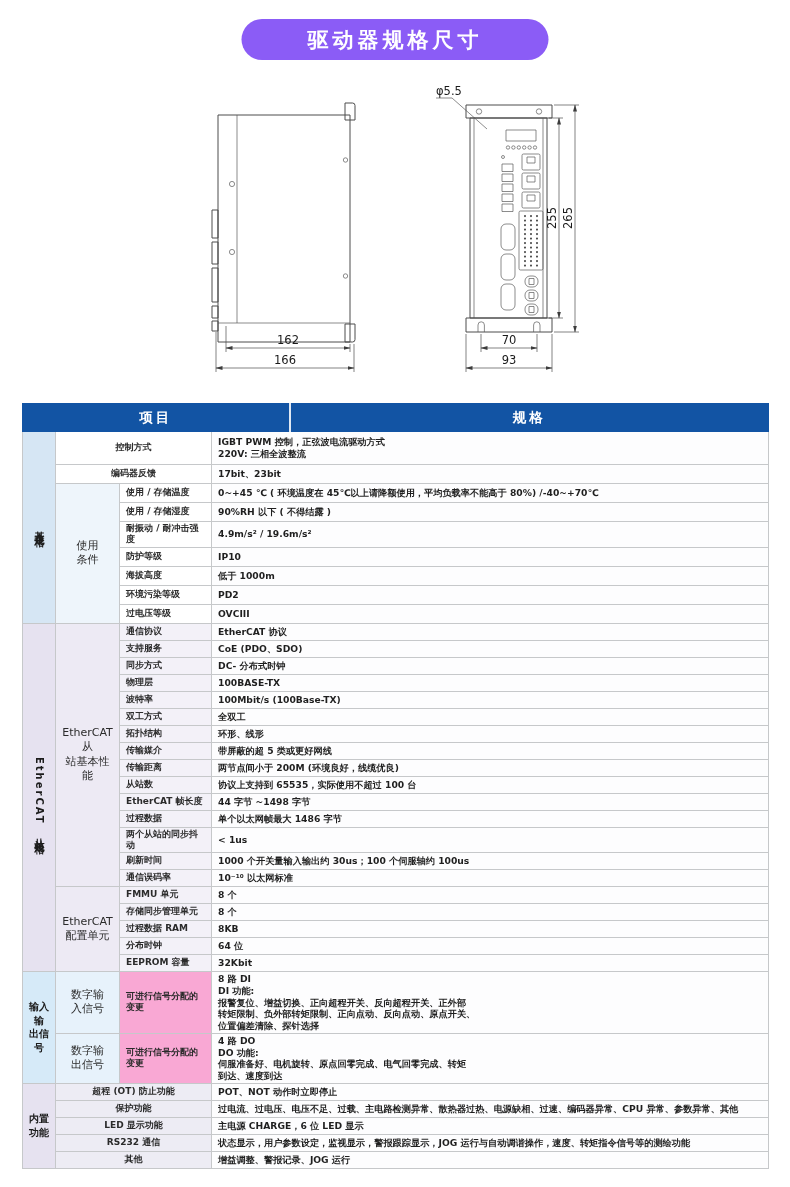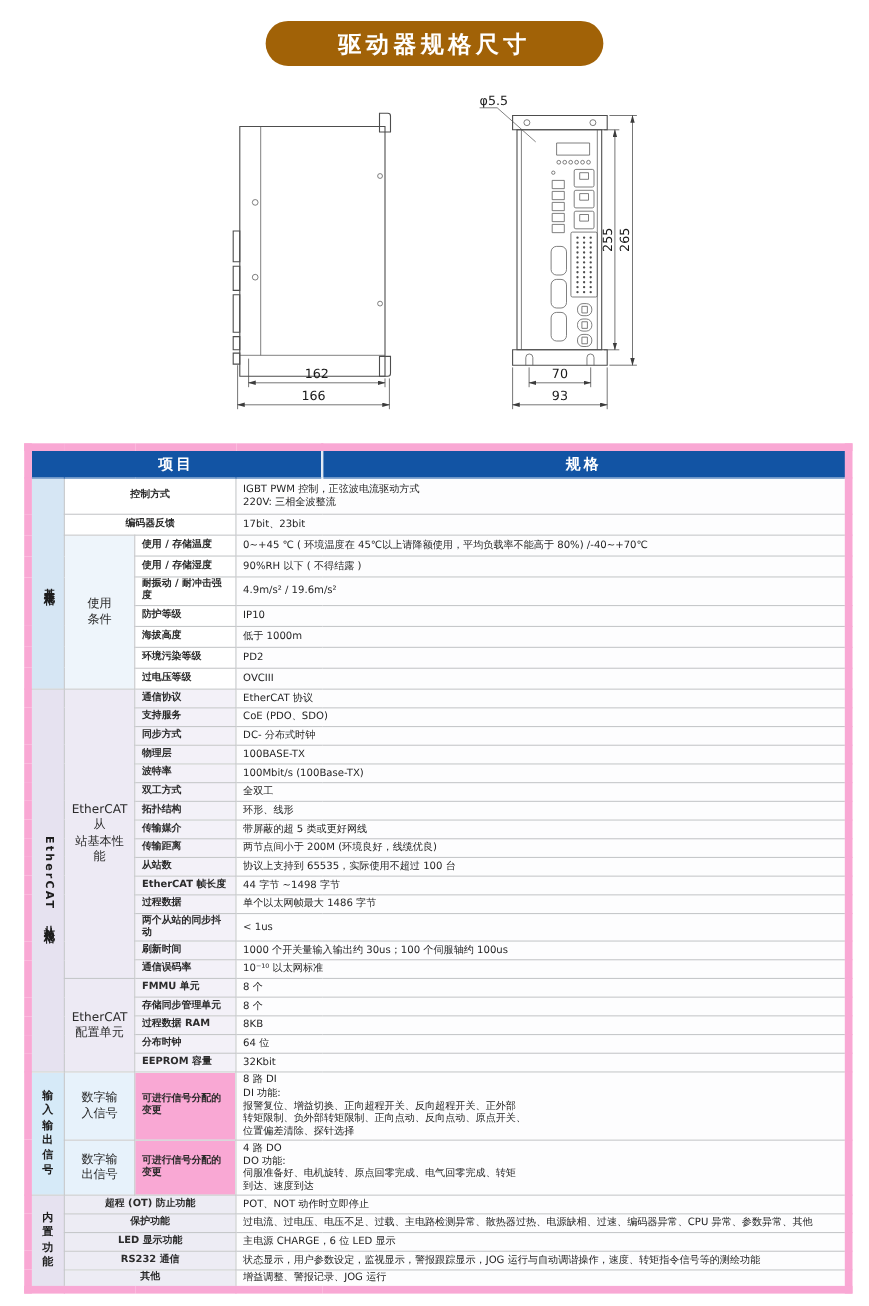--- a/index.html
+++ b/index.html
@@ -1,51 +1,51 @@
 <!DOCTYPE html>
 <html lang="zh"><head>
 <meta charset="utf-8">
 <style>
   html,body{margin:0;padding:0;background:#fff;}
   .page{position:relative;width:790px;height:1187px;background:#fff;overflow:hidden;
         font-family:"DejaVu Sans","Liberation Sans",sans-serif;color:#222;}
 
   
   .banner{position:absolute;top:19px;left:50%;transform:translateX(-50%);
-          background:#a16207;color:#fff;border-radius:21px;height:41px;
+          background:#8b5cf6;color:#fff;border-radius:21px;height:41px;
           display:flex;align-items:center;justify-content:center;
           padding:0 66px;font-size:21px;font-weight:bold;letter-spacing:4px;white-space:nowrap;}
 
   
   .drawings{position:absolute;top:80px;left:0;width:790px;height:315px;}
   .drawings line,.drawings rect,.drawings path,.drawings circle{vector-effect:non-scaling-stroke;}
   .outline{fill:none;stroke:#4d4d4d;stroke-width:1;}
   .thin{fill:none;stroke:#5a5a5a;stroke-width:.7;}
   .dimline{fill:none;stroke:#4d4d4d;stroke-width:.7;}
   .dimtext{fill:#1a1a1a;font-size:11.5px;font-weight:500;}
 
   
   .tablewrap{position:absolute;top:403px;left:22px;width:746px;}
   table.spec{border-collapse:collapse;table-layout:fixed;width:746px;
-             border:7px solid #f9a8d4;}
+             border:1px solid #f9a8d4;}
   table.spec td,table.spec th{border:1px solid #c6c8ca;box-sizing:border-box;
              padding:1px 6px;vertical-align:middle;overflow:hidden;}
   tr.thdr th{background:#1254a4;color:#fff;font-size:13.5px;font-weight:bold;
              letter-spacing:3px;height:28px;border:1px solid #1254a4;text-align:center;}
   tr.thdr th + th{border-left:2px solid #dfe8f3;}
 
   .grp{font-size:10px;font-weight:bold;color:#1c1c1c;text-align:center;}
   .vtext{writing-mode:vertical-rl;letter-spacing:2px;}
   .grp-h{white-space:pre-line;line-height:1.35;}
   .sub{font-size:11px;font-weight:400;color:#2b2b2b;text-align:center;
        white-space:pre-line;line-height:1.3;}
   .item{font-size:9px;font-weight:600;color:#2b2b2b;text-align:left;
         word-break:break-all;line-height:1.25;padding-left:5px;}
   .ctr{text-align:center;}
-  .val{font-size:9.2px;font-weight:400;color:#1f1f1f;text-align:left;
+  .val{font-size:9.2px;font-weight:700;color:#1f1f1f;text-align:left;
        white-space:pre-line;line-height:1.28;background:#fdfdfe;word-break:break-all;}
 
   tr.s0{height:19px;}  tr.tall{height:33px;}
   tr.s1{height:17px;}  tr.s3{height:17px;}
 
   .s0g{background:#d6e6f4;} .s0s{background:#eef5fb;}
   .s1g{background:#e6e2f0;} .s1s{background:#edeaf4;margin-top:19px;} tr.s1 td.item{background:#f3f1f8;}
   .s2g{background:#d6eaf8;} .s2s{background:#e7f2fb;} tr.s2 td.item{background:#f9a8d4;}
   .s3g{background:#e6e2f0;} tr.s3 td.item{background:#edecf4;}
 </style>

